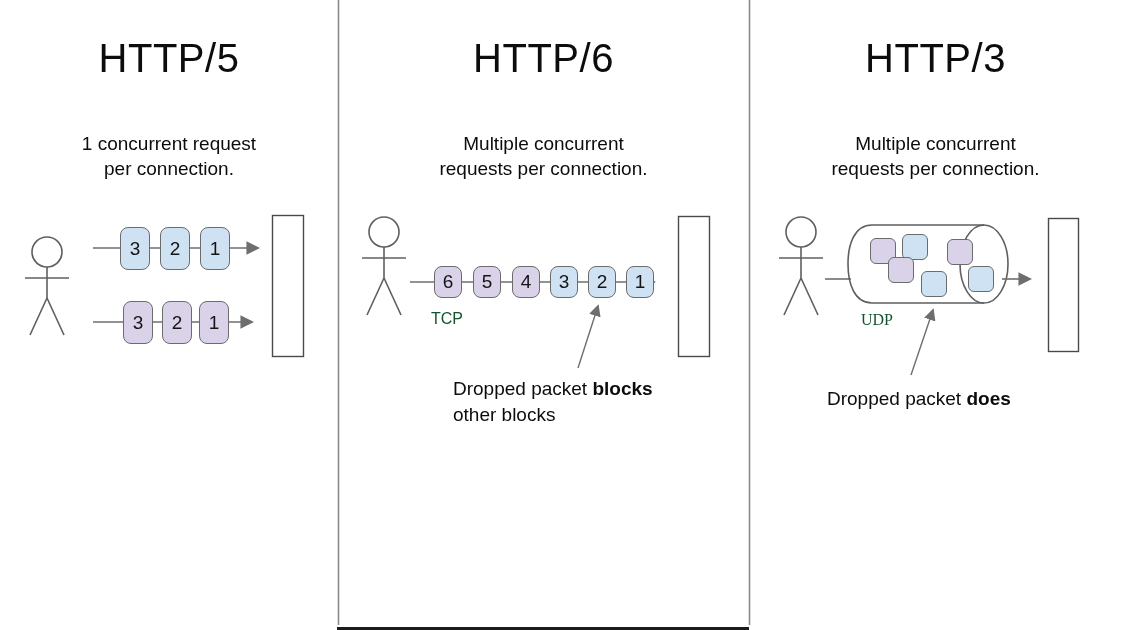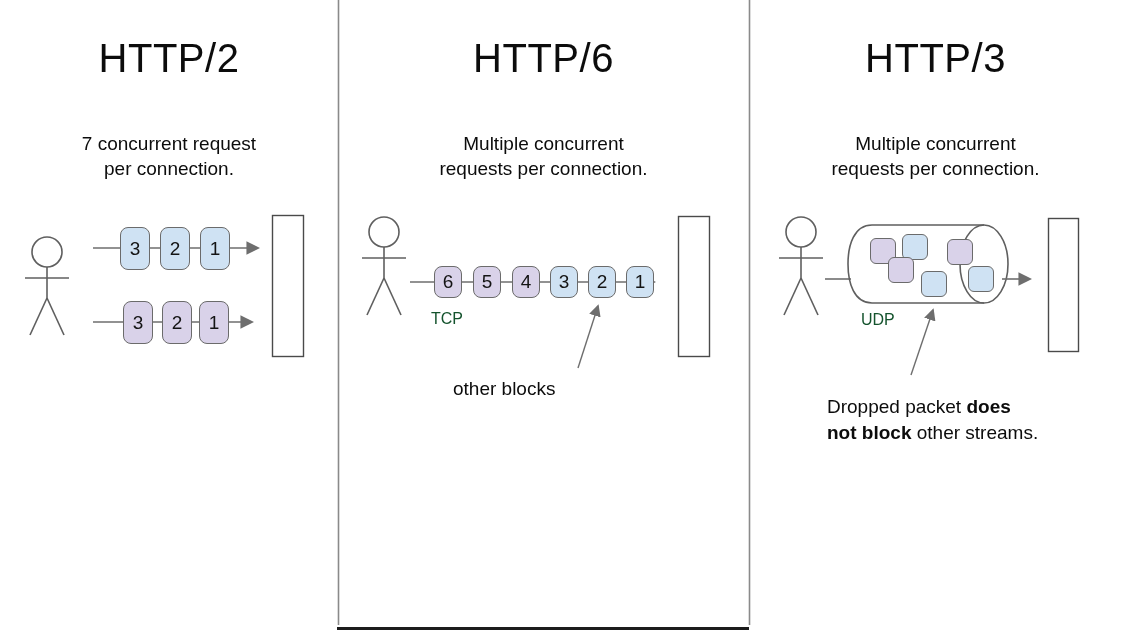--- a/index.html
+++ b/index.html
@@ -100,25 +100,25 @@
     <line x1="825" y1="279" x2="851" y2="279" stroke="#6e6e6e" stroke-width="1.6"></line>
     <g stroke="#5f5f5f" stroke-width="1.6" fill="none">
       <path d="M 984 225 L 872 225 C 854 225 848 245 848 264 C 848 283 854 303 872 303 L 984 303"></path>
       <ellipse cx="984" cy="264" rx="24" ry="39"></ellipse>
     </g>
     <line x1="1002" y1="279" x2="1030" y2="279" stroke="#6e6e6e" stroke-width="1.6" marker-end="url(#ah)"></line>
     <line x1="911" y1="375" x2="933" y2="310" stroke="#6e6e6e" stroke-width="1.4" marker-end="url(#ah)"></line>
     <rect x="1048.5" y="218.5" width="30" height="133" fill="#ffffff" stroke="#4a4a4a" stroke-width="1.4"></rect>
   </svg>
 
-  <div class="col-title" style="left:0; width:338px;">HTTP/2</div>
+  <div class="col-title" style="left:0; width:338px;">HTTP/5</div>
   <div class="col-title" style="left:338px; width:411px;">HTTP/6</div>
   <div class="col-title" style="left:749px; width:373px;">HTTP/3</div>
 
-  <div class="col-sub" style="left:0; width:338px;">7 concurrent request
+  <div class="col-sub" style="left:0; width:338px;">1 concurrent request
 per connection.</div>
   <div class="col-sub" style="left:338px; width:411px;">Multiple concurrent
 requests per connection.</div>
   <div class="col-sub" style="left:749px; width:373px;">Multiple concurrent
 requests per connection.</div>
 
   <div class="packet pk-tall" style="left:120px; top:227px;" data-color="blue">3</div>
   <div class="packet pk-tall" style="left:160px; top:227px;" data-color="blue">2</div>
   <div class="packet pk-tall" style="left:200px; top:227px;" data-color="blue">1</div>
 
@@ -134,25 +134,25 @@
   <div class="packet pk-sq" style="left:626px; top:266px;" data-color="blue">1</div>
 
   <div class="packet pk-tube" style="left:870px; top:238px;" data-color="purple"></div>
   <div class="packet pk-tube" style="left:902px; top:234px;" data-color="blue"></div>
   <div class="packet pk-tube" style="left:888px; top:257px;" data-color="purple"></div>
   <div class="packet pk-tube" style="left:947px; top:239px;" data-color="purple"></div>
   <div class="packet pk-tube" style="left:921px; top:271px;" data-color="blue"></div>
   <div class="packet pk-tube" style="left:968px; top:266px;" data-color="blue"></div>
 
   <div class="proto-label" style="left:431px; top:310px;">TCP</div>
-  <div class="proto-label" style="left:861px; top:311px;">UDP</div>
+  <div class="proto-label" style="left:861px; top:311px;font-family:Liberation Serif, serif;">UDP</div>
 
   <div class="annotation" style="left:453px; top:376px;">
+    <div><span>Dropped packet </span><span class="b">blocks</span><span></span></div>
     <div><span>other blocks</span><span class="b"></span><span></span></div>
   </div>
 
-  <div class="annotation" style="left:827px; top:386px;margin-top:8px;">
+  <div class="annotation" style="left:827px; top:386px;">
     <div><span>Dropped packet </span><span class="b">does</span><span></span></div>
-    <div><span></span><span class="b">not block</span><span> other streams.</span></div>
   </div>
 
   <div class="bottom-bar"></div>
 </div>
 
 </body></html>

